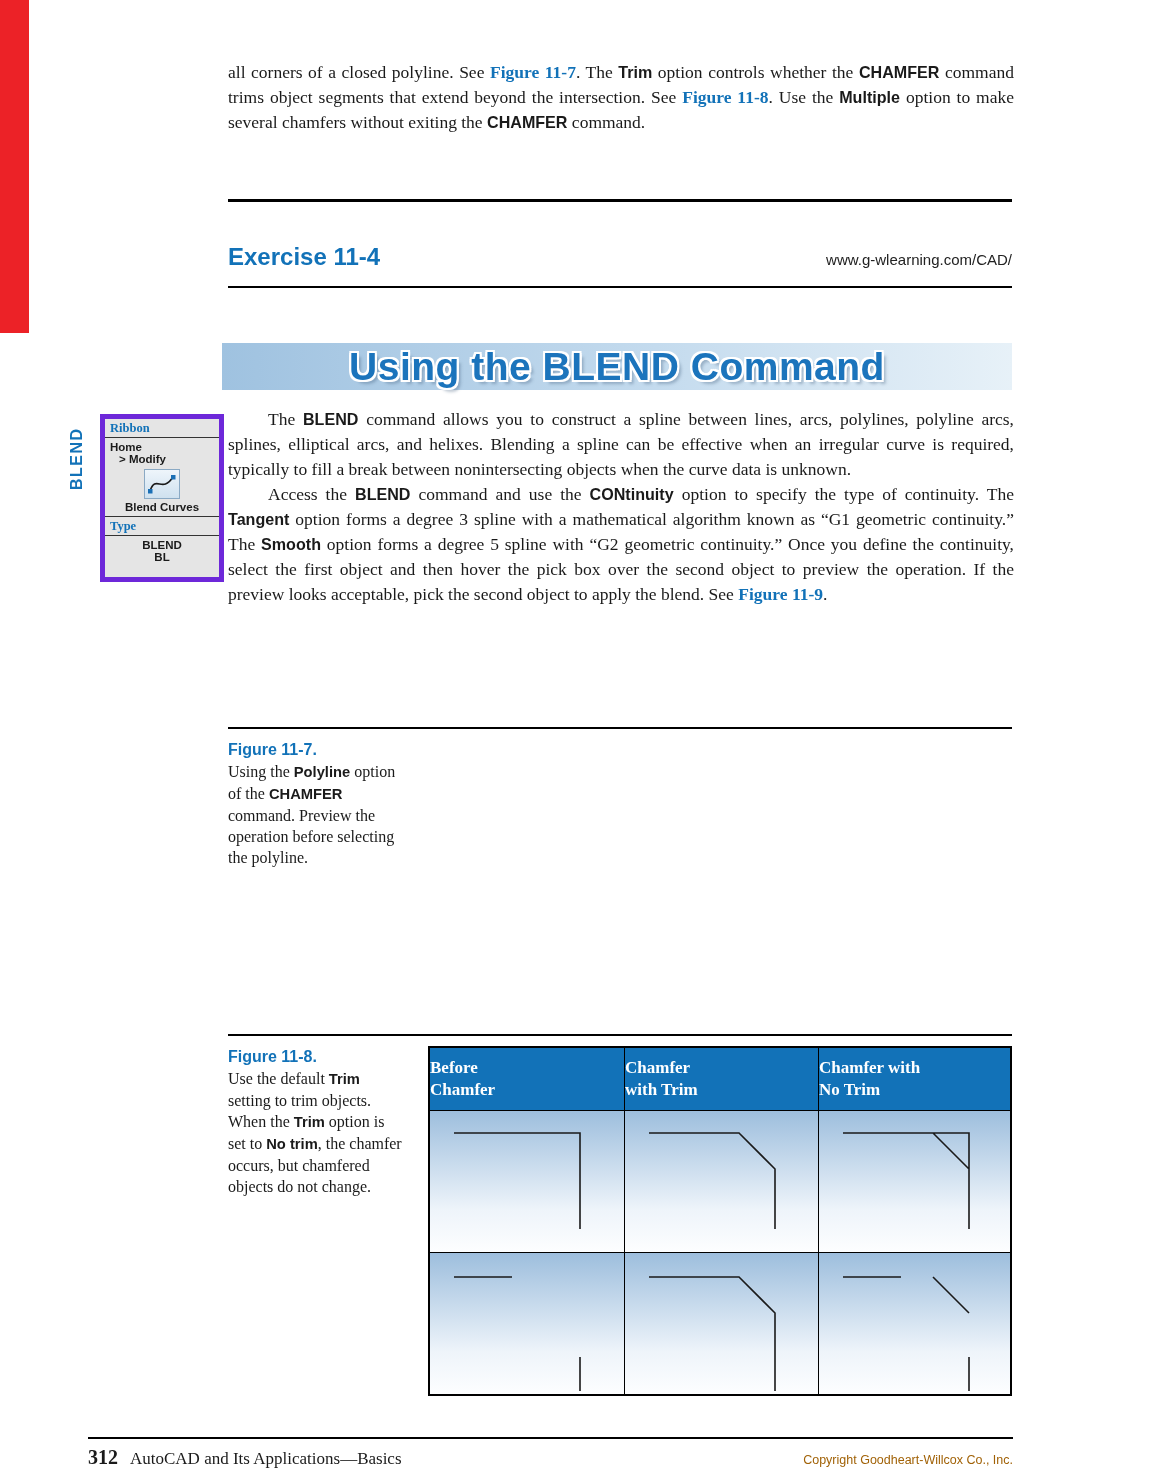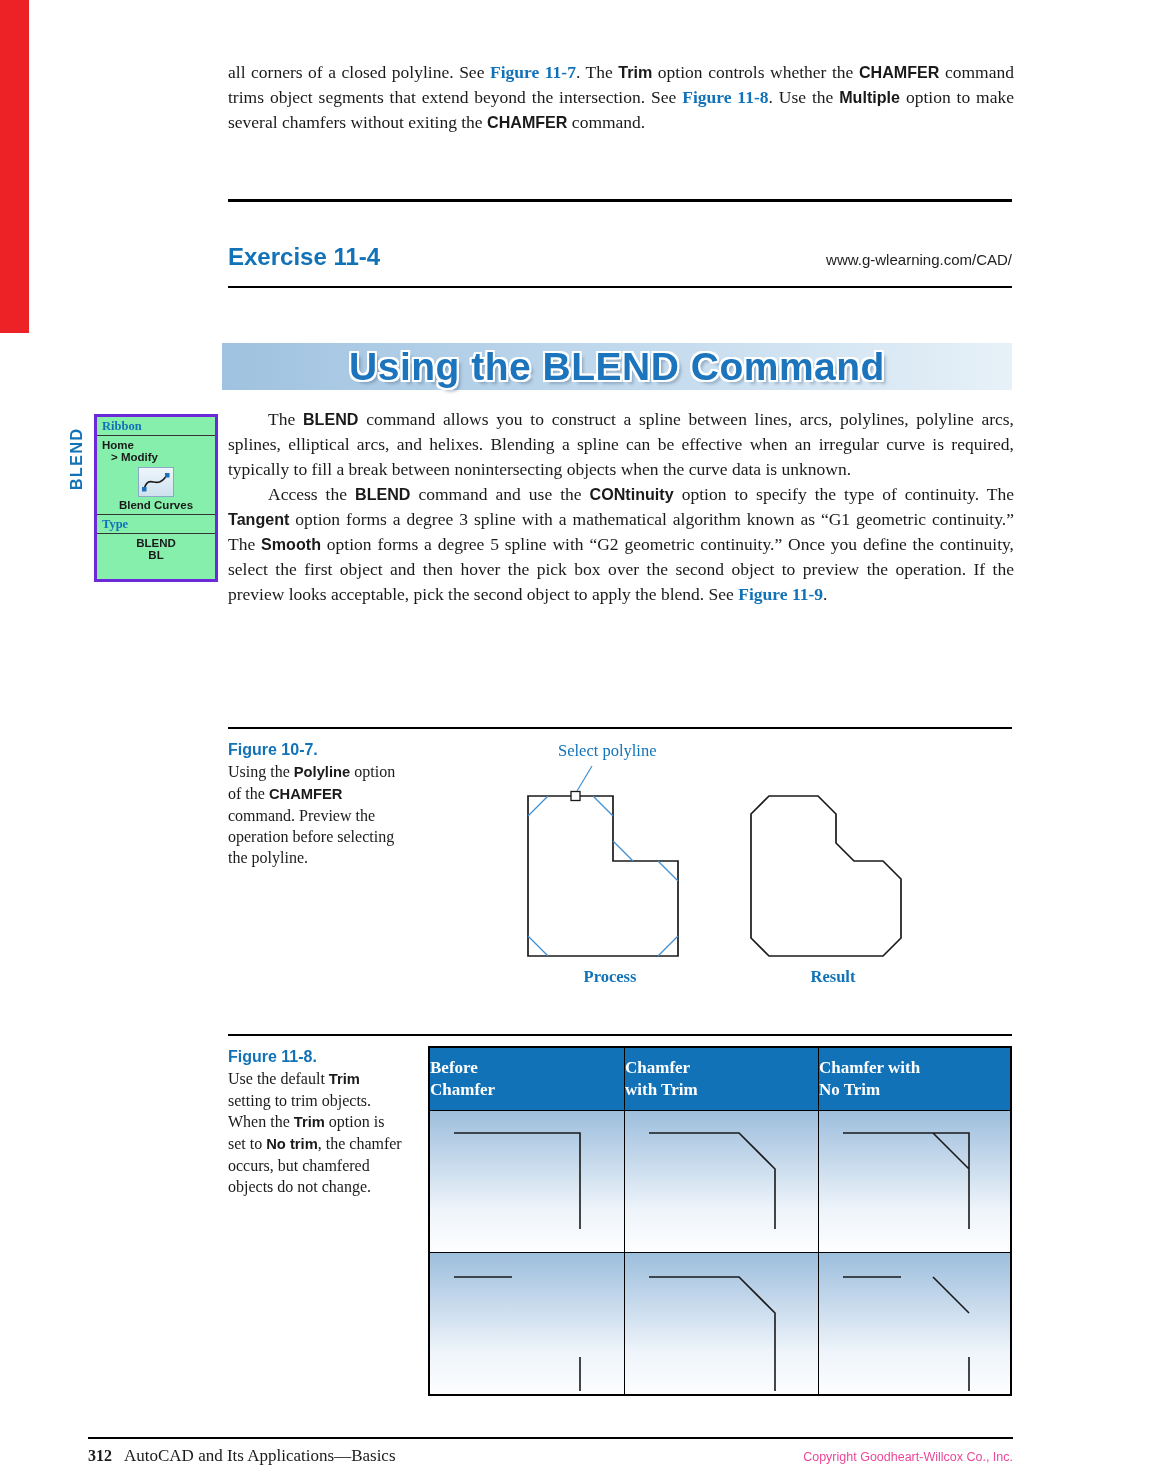--- a/index.html
+++ b/index.html
@@ -53,22 +53,22 @@
 
   
   .side-tab {
     position:absolute; left:68px; top:490px; transform:rotate(-90deg); transform-origin:0 0;
     font-family:"Liberation Sans", sans-serif; font-weight:bold; font-size:16px;
     color:#1272b8; letter-spacing:1.5px; white-space:nowrap;
   }
 
   
   .ribbon-box {
-    position:absolute; left:94px; top:414px; width:124px; height:168px;
-    border:3px solid #6d28d9; background:#86efac;
+    position:absolute; left:100px; top:414px; width:124px; height:168px;
+    border:5px solid #6d28d9; background:#e5e5e5;
     font-family:"Liberation Sans", sans-serif; font-size:11.5px;
   }
   .rb-label { color:#1272b8; font-family:"Liberation Serif", serif; font-weight:bold; font-size:12.5px;
               padding:2px 5px 1px; border-bottom:1px solid #333; }
   .rb-tab { font-weight:bold; padding:3px 5px 0; }
   .rb-panel { font-weight:bold; padding:0 5px 2px 14px; }
   .rb-icon { width:36px; height:30px; margin:2px auto 0; border:1px solid #8aa9c4;
              background:linear-gradient(#eef5fb,#cfe1ef); display:flex; align-items:center; justify-content:center; }
   .rb-tool { font-weight:bold; text-align:center; padding:2px 0 3px; border-bottom:1px solid #333; }
   .rb-type-label { color:#1272b8; font-family:"Liberation Serif", serif; font-weight:bold; font-size:12.5px;
@@ -107,23 +107,23 @@
   .f8-cell.first-col { border-left:none; }
   .f8-cell.head-row { border-top:none; }
   .f8-head { background:#1272b8; color:#fff; display:flex; flex-direction:column;
              align-items:flex-start; justify-content:center; font-weight:bold; font-size:17px; line-height:22px; }
   .f8-body { background:linear-gradient(#9dbedd 0%, #eef4fa 70%, #fdfeff 100%); }
   .f8-body svg { display:block; }
 
   
   .footer-rule { position:absolute; left:88px; top:1437px; width:925px; height:2px; background:#000; }
   .footer { position:absolute; left:88px; top:1446px; width:925px; display:flex; align-items:baseline; }
-  .page-num { font-weight:bold; font-size:16px; }
+  .page-num { font-weight:bold; font-size:20px; }
   .book-title { margin-left:12px; font-size:17px; }
-  .copyright { margin-left:auto; font-family:"Liberation Sans", sans-serif; font-size:12.5px; color:#ec4899; }
+  .copyright { margin-left:auto; font-family:"Liberation Sans", sans-serif; font-size:12.5px; color:#a16207; }
 </style>
 </head>
 <body>
 
 <div class="page">
 
   <div class="red-bar"></div>
 
   <p class="body-text p1"><span>all corners of a closed polyline. See </span><span class="seg-link">Figure 11-7</span><span>. The </span><span class="seg-cmd">Trim</span><span> option controls whether the </span><span class="seg-cmd">CHAMFER</span><span> command trims object segments that extend beyond the intersection. See </span><span class="seg-link">Figure 11-8</span><span>. Use the </span><span class="seg-cmd">Multiple</span><span> option to make several chamfers without exiting the </span><span class="seg-cmd">CHAMFER</span><span> command.</span></p>
 
@@ -159,46 +159,22 @@
   </div>
 
   <div class="main-paragraphs">
     <p class="body-text indent"><span>The </span><span class="seg-cmd">BLEND</span><span> command allows you to construct a spline between lines, arcs, polylines, polyline arcs, splines, elliptical arcs, and helixes. Blending a spline can be effective when an irregular curve is required, typically to fill a break between nonintersecting objects when the curve data is unknown.</span></p>
     <p class="body-text indent"><span>Access the </span><span class="seg-cmd">BLEND</span><span> command and use the </span><span class="seg-cmd">CONtinuity</span><span> option to specify the type of continuity. The </span><span class="seg-cmd">Tangent</span><span> option forms a degree 3 spline with a mathematical algorithm known as “G1 geometric continuity.” The </span><span class="seg-cmd">Smooth</span><span> option forms a degree 5 spline with “G2 geometric continuity.” Once you define the continuity, select the first object and then hover the pick box over the second object to preview the operation. If the preview looks acceptable, pick the second object to apply the blend. See </span><span class="seg-link">Figure 11-9</span><span>.</span></p>
   </div>
 
   <div class="fig-rule fig7-rule"></div>
   <div class="fig7">
     <div class="fig-caption">
-      <span class="fig-title">Figure 10-7.</span>
+      <span class="fig-title">Figure 11-7.</span>
       <span><span>Using the </span><span class="seg-cmd">Polyline</span><span> option of the </span><span class="seg-cmd">CHAMFER</span><span> command. Preview the operation before selecting the polyline.</span></span>
-    </div>
-    <div class="fig7-canvas">
-      <span class="select-label">Select polyline</span>
-
-      <svg class="process-svg" width="180" height="215" viewBox="0 -35 180 215">
-        <line x1="72" y1="-22" x2="57" y2="3" stroke="#3f8fd2" stroke-width="1.2"></line>
-        <path d="M8,8 H93 V73 H158 V168 H8 Z" fill="none" stroke="#1a1a1a" stroke-width="1.7"></path>
-        <rect x="51" y="3.5" width="9" height="9" fill="#ffffff" stroke="#1a1a1a" stroke-width="1.3"></rect>
-        <g stroke="#3f8fd2" stroke-width="1.3">
-          <line x1="8" y1="28" x2="28" y2="8"></line>
-          <line x1="73" y1="8" x2="93" y2="28"></line>
-          <line x1="93" y1="53" x2="113" y2="73"></line>
-          <line x1="138" y1="73" x2="158" y2="93"></line>
-          <line x1="158" y1="148" x2="138" y2="168"></line>
-          <line x1="28" y1="168" x2="8" y2="148"></line>
-        </g>
-      </svg>
-
-      <svg class="result-svg" width="180" height="180" viewBox="0 0 180 180">
-        <path d="M26,8 H75 L93,26 V55 L111,73 H140 L158,91 V150 L140,168 H26 L8,150 V26 Z" fill="none" stroke="#1a1a1a" stroke-width="1.7"></path>
-      </svg>
-
-      <span class="shape-sublabel process-label">Process</span>
-      <span class="shape-sublabel result-label">Result</span>
     </div>
   </div>
 
   <div class="fig-rule fig8-rule"></div>
   <div class="fig8">
     <div class="fig-caption">
       <span class="fig-title">Figure 11-8.</span>
       <span><span>Use the default </span><span class="seg-cmd">Trim</span><span> setting to trim objects. When the </span><span class="seg-cmd">Trim</span><span> option is set to </span><span class="seg-cmd">No trim</span><span>, the chamfer occurs, but chamfered objects do not change.</span></span>
     </div>
 

